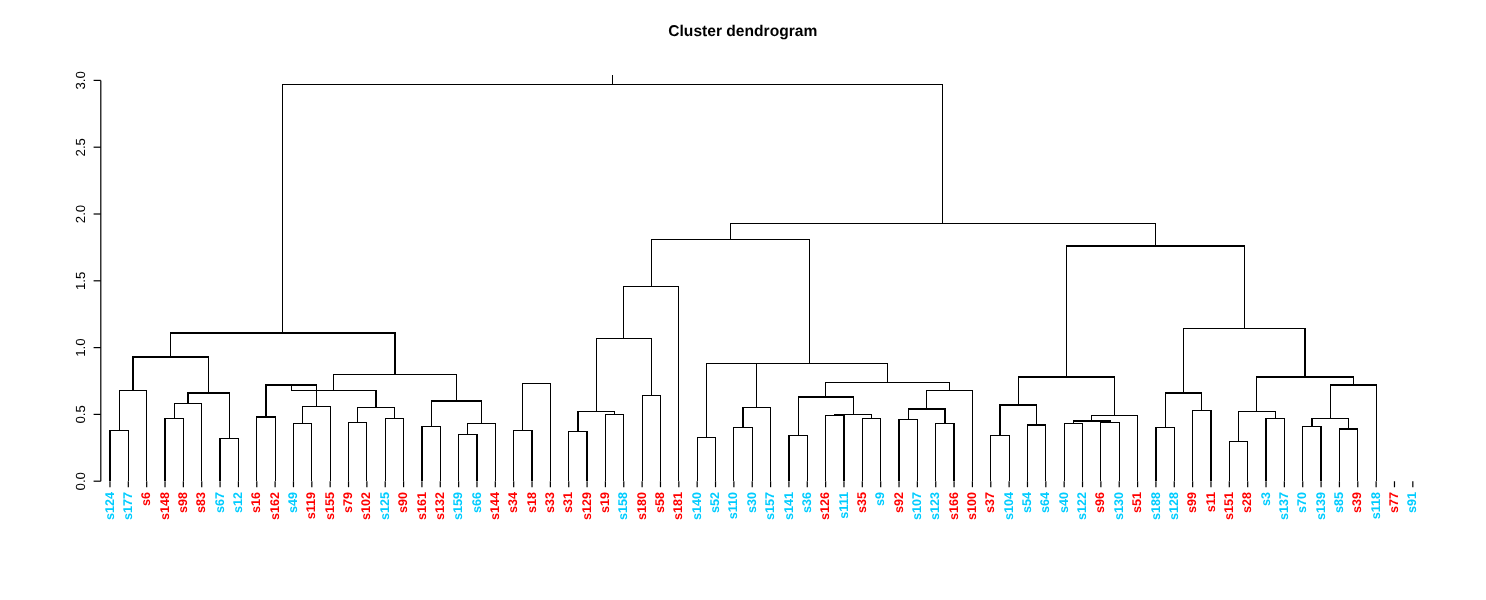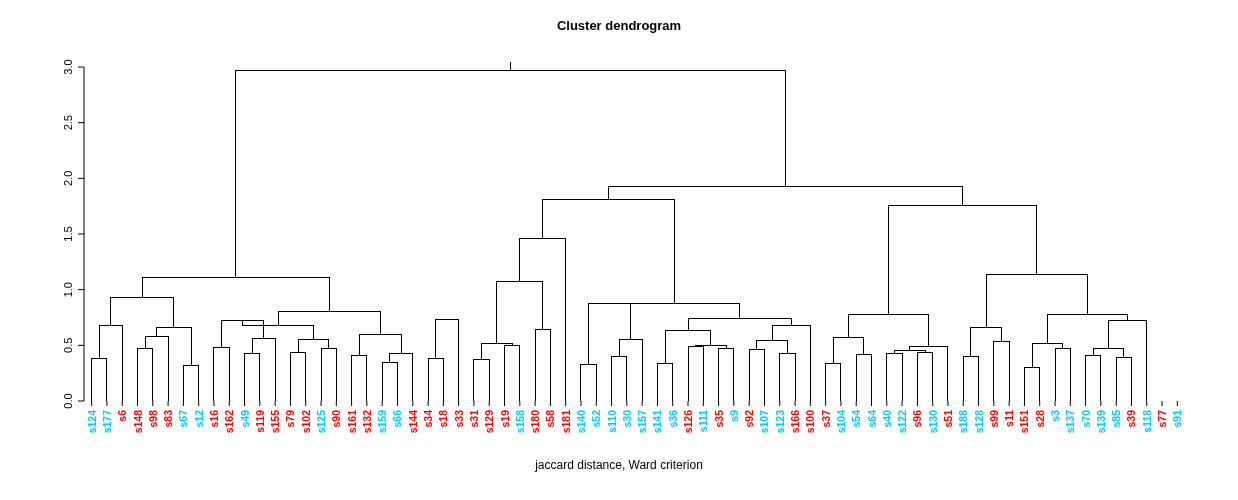--- a/index.html
+++ b/index.html
@@ -256,15 +256,14 @@
         <text x="1131.4791666666665" y="410" class="leaf-label" fill="#ff0000" text-anchor="end" dominant-baseline="central" transform="rotate(-90 1131.4791666666665 410)">s39</text>
         <line x1="1146.7708333333333" y1="401" x2="1146.7708333333333" y2="406" class="axisline"></line>
         <text x="1146.7708333333333" y="410" class="leaf-label" fill="#00ccff" text-anchor="end" dominant-baseline="central" transform="rotate(-90 1146.7708333333333 410)">s118</text>
         <line x1="1162.0625" y1="401" x2="1162.0625" y2="406" class="axisline"></line>
         <text x="1162.0625" y="410" class="leaf-label" fill="#ff0000" text-anchor="end" dominant-baseline="central" transform="rotate(-90 1162.0625 410)">s77</text>
         <line x1="1177.3541666666665" y1="401" x2="1177.3541666666665" y2="406" class="axisline"></line>
         <text x="1177.3541666666665" y="410" class="leaf-label" fill="#00ccff" text-anchor="end" dominant-baseline="central" transform="rotate(-90 1177.3541666666665 410)">s91</text>
       </g>
     </svg>
 
-  <div id="xcaption">jaccard distance, Ward criterion</div>
 
 </div>
 
 </body></html>

